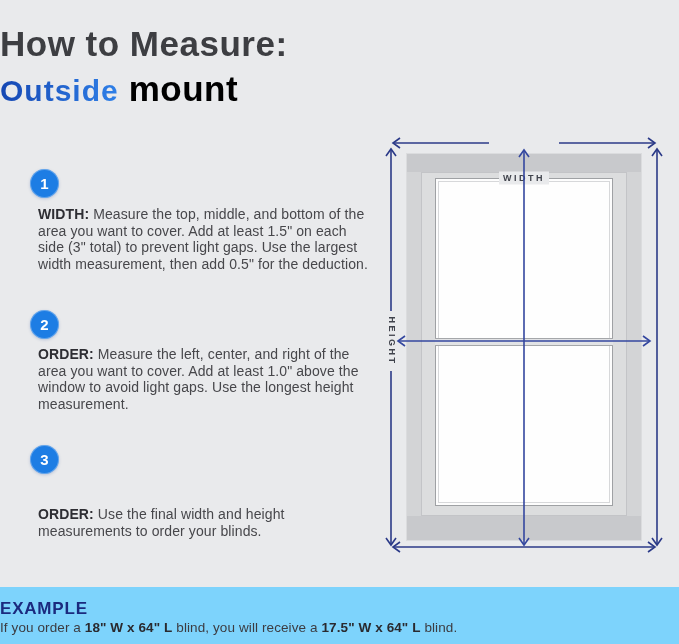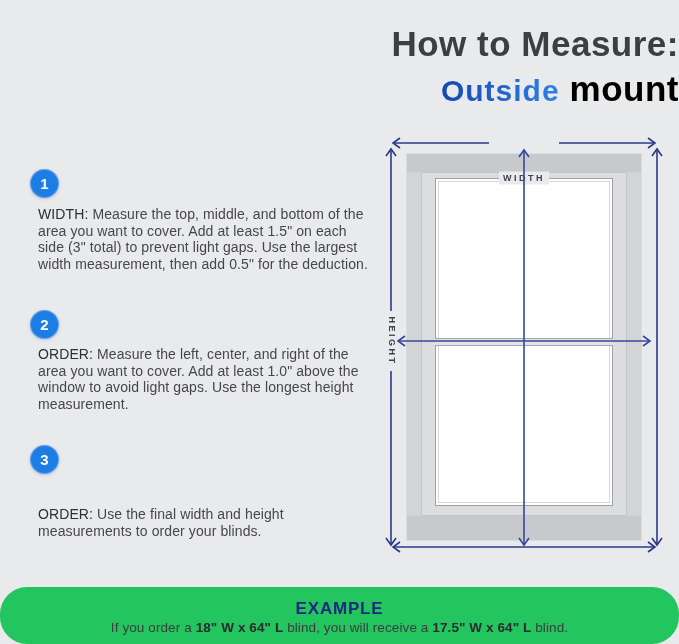--- a/index.html
+++ b/index.html
@@ -6,21 +6,21 @@
   body{
     width:679px;height:644px;
     background:#e9eaec;
     font-family:"Liberation Sans","DejaVu Sans",sans-serif;
     position:relative;overflow:hidden;
     -webkit-font-smoothing:antialiased;
   }
   .canvas{position:absolute;inset:0;}
 
   
-  .title-wrap{position:absolute;top:24px;left:0;width:100%;text-align:right;}
+  .title-wrap{position:absolute;top:24px;left:0;width:100%;text-align:left;}
   .title-line1{
     font-size:35px;font-weight:700;color:#3d3e42;letter-spacing:.5px;line-height:40px;margin:0;
   }
   .title-line2{margin:2px 0 0 0;line-height:46px;}
   .title-highlight{
     font-size:30px;font-weight:700;letter-spacing:1px;
     background:linear-gradient(90deg,#1547b3 0%,#2f80e8 100%);
     -webkit-background-clip:text;background-clip:text;
     color:transparent;
   }
@@ -38,21 +38,21 @@
   .badge-2{left:30px;top:310px;}
   .badge-3{left:30px;top:445px;}
 
   .step-text{
     position:absolute;left:38px;width:334px;margin:0;
     font-size:14px;line-height:16.6px;color:#47474b;letter-spacing:.1px;
   }
   .text-1{top:206px;}
   .text-2{top:346px;}
   .text-3{top:486px;margin-top:20px;}
-  .step-label{font-weight:400;color:#2e2e33;margin-right:4px;}
+  .step-label{font-weight:700;color:#2e2e33;margin-right:4px;}
 
   
   .diagram{position:absolute;left:385px;top:133px;width:285px;height:440px;}
   .win-outer{
     position:absolute;left:22px;top:21px;width:234px;height:386px;
     background:#d3d4d6;box-shadow:0 0 0 1px rgba(120,120,125,.12);
   }
   .win-band-top{position:absolute;left:0;right:0;top:0;height:18px;background:#c8c9cc;}
   .win-band-bottom{position:absolute;left:0;right:0;bottom:0;height:24px;background:#c8c9cc;}
   .win-sash{
@@ -73,23 +73,22 @@
   .measure-label{
     position:absolute;background:#e9eaec;color:#40434c;
     font-size:9px;font-weight:700;letter-spacing:2.5px;
     padding:2px 4px;line-height:9px;white-space:nowrap;
   }
   .width-label{left:139px;top:10px;transform:translate(-50%,-50%);margin-top:35px;}
   .height-label{left:6px;top:208px;transform:translate(-50%,-50%) rotate(90deg);}
 
   
   .example-strip{
-    position:absolute;left:0;top:587px;width:100%;height:57px;background:#22c55e;
-    text-align:center;
-    border-radius:27px;
+    position:absolute;left:0;top:587px;width:100%;height:57px;background:#7dd3fc;
+    text-align:left;
   }
   .example-heading{
     margin:12px 0 1px 0;font-size:17px;font-weight:700;color:#1b2a7e;letter-spacing:.8px;
   }
   .example-line{margin:0;font-size:13.5px;color:#3c3c41;letter-spacing:.1px;}
   .example-bold{font-weight:700;color:#2a2a2f;}
 </style>
 </head>
 <body>
 

